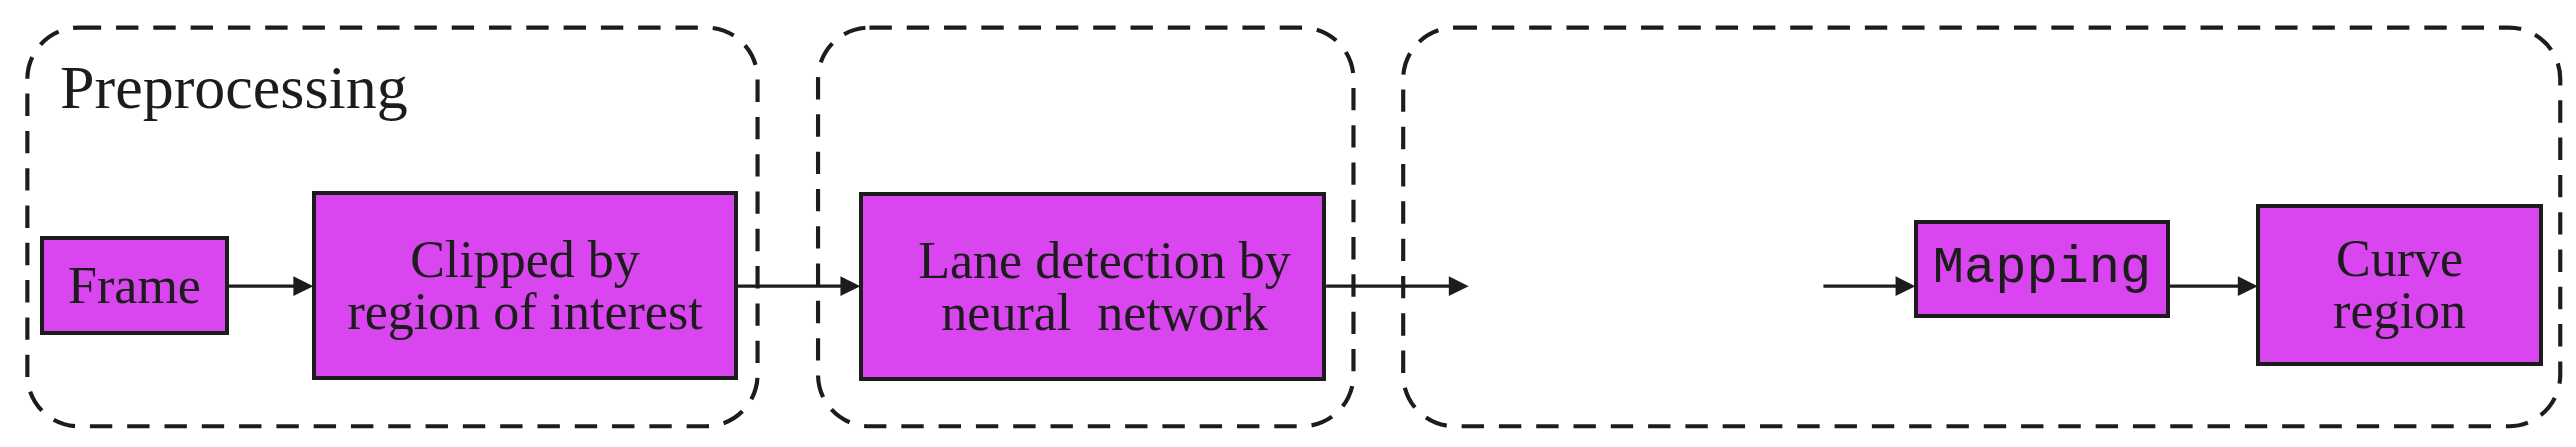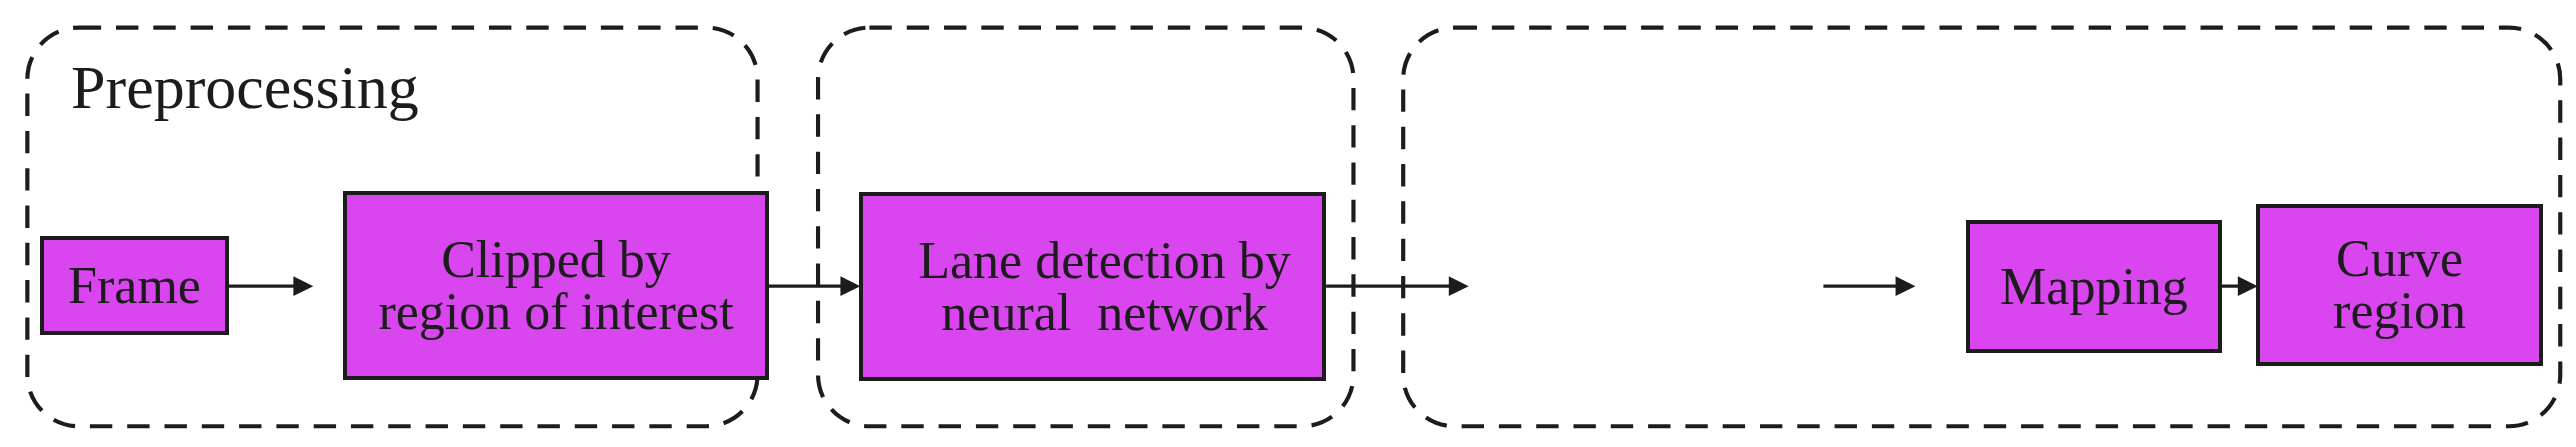--- a/index.html
+++ b/index.html
@@ -24,42 +24,42 @@
     height: 448px;
   }
   .group-title {
     position: absolute;
     top: 56px;
     font-size: 62px;
     line-height: 1;
     white-space: nowrap;
     color: #1c1c1c;
   }
-  .title-preprocessing   { left: 71px; }
+  .title-preprocessing   { left: 60px; }
   .title-lane-detection  { left: 865px; }
   .title-post-processing { left: 1434px; }
   .node {
     position: absolute;
     box-sizing: border-box;
     border: 4.1px solid #1c1c1c;
     background: #d946ef;
     display: flex;
     align-items: center;
     justify-content: center;
     text-align: center;
     font-size: 52px;
     line-height: 52px;
     white-space: pre-wrap;
     color: #1c1c1c;
   }
   .node-frame     { left: 40px;   top: 236px; width: 189px;  height: 99px; }
-  .node-clipped   { left: 312px;  top: 191px; width: 426px;  height: 189px; margin-left: 31px; }
+  .node-clipped   { left: 312px;  top: 191px; width: 426px;  height: 189px; }
   .node-lane-nn   { left: 859px; top: 192px; width: 467px;  height: 189px; padding-left: 24px; }
   .node-denoising { left: 1467px; top: 191px; width: 356px;  height: 192px; }
-  .node-mapping   { left: 1966px; top: 220px; width: 256px;  height: 133px; }
+  .node-mapping   { left: 1914px; top: 220px; width: 256px;  height: 98px; font-family: Liberation Mono, monospace; }
   .node-curve     { left: 2256px; top: 204px; width: 287px;  height: 162px; }
 </style>
 </head>
 <body>
 
 <div class="canvas">
 
   <svg class="connector-layer" viewBox="0 0 3108 540" xmlns="http://www.w3.org/2000/svg">
 
     <rect x="33" y="33" width="881" height="481" rx="62" ry="62" fill="none" stroke="#1c1c1c" stroke-width="5" stroke-dasharray="27 18"></rect>

